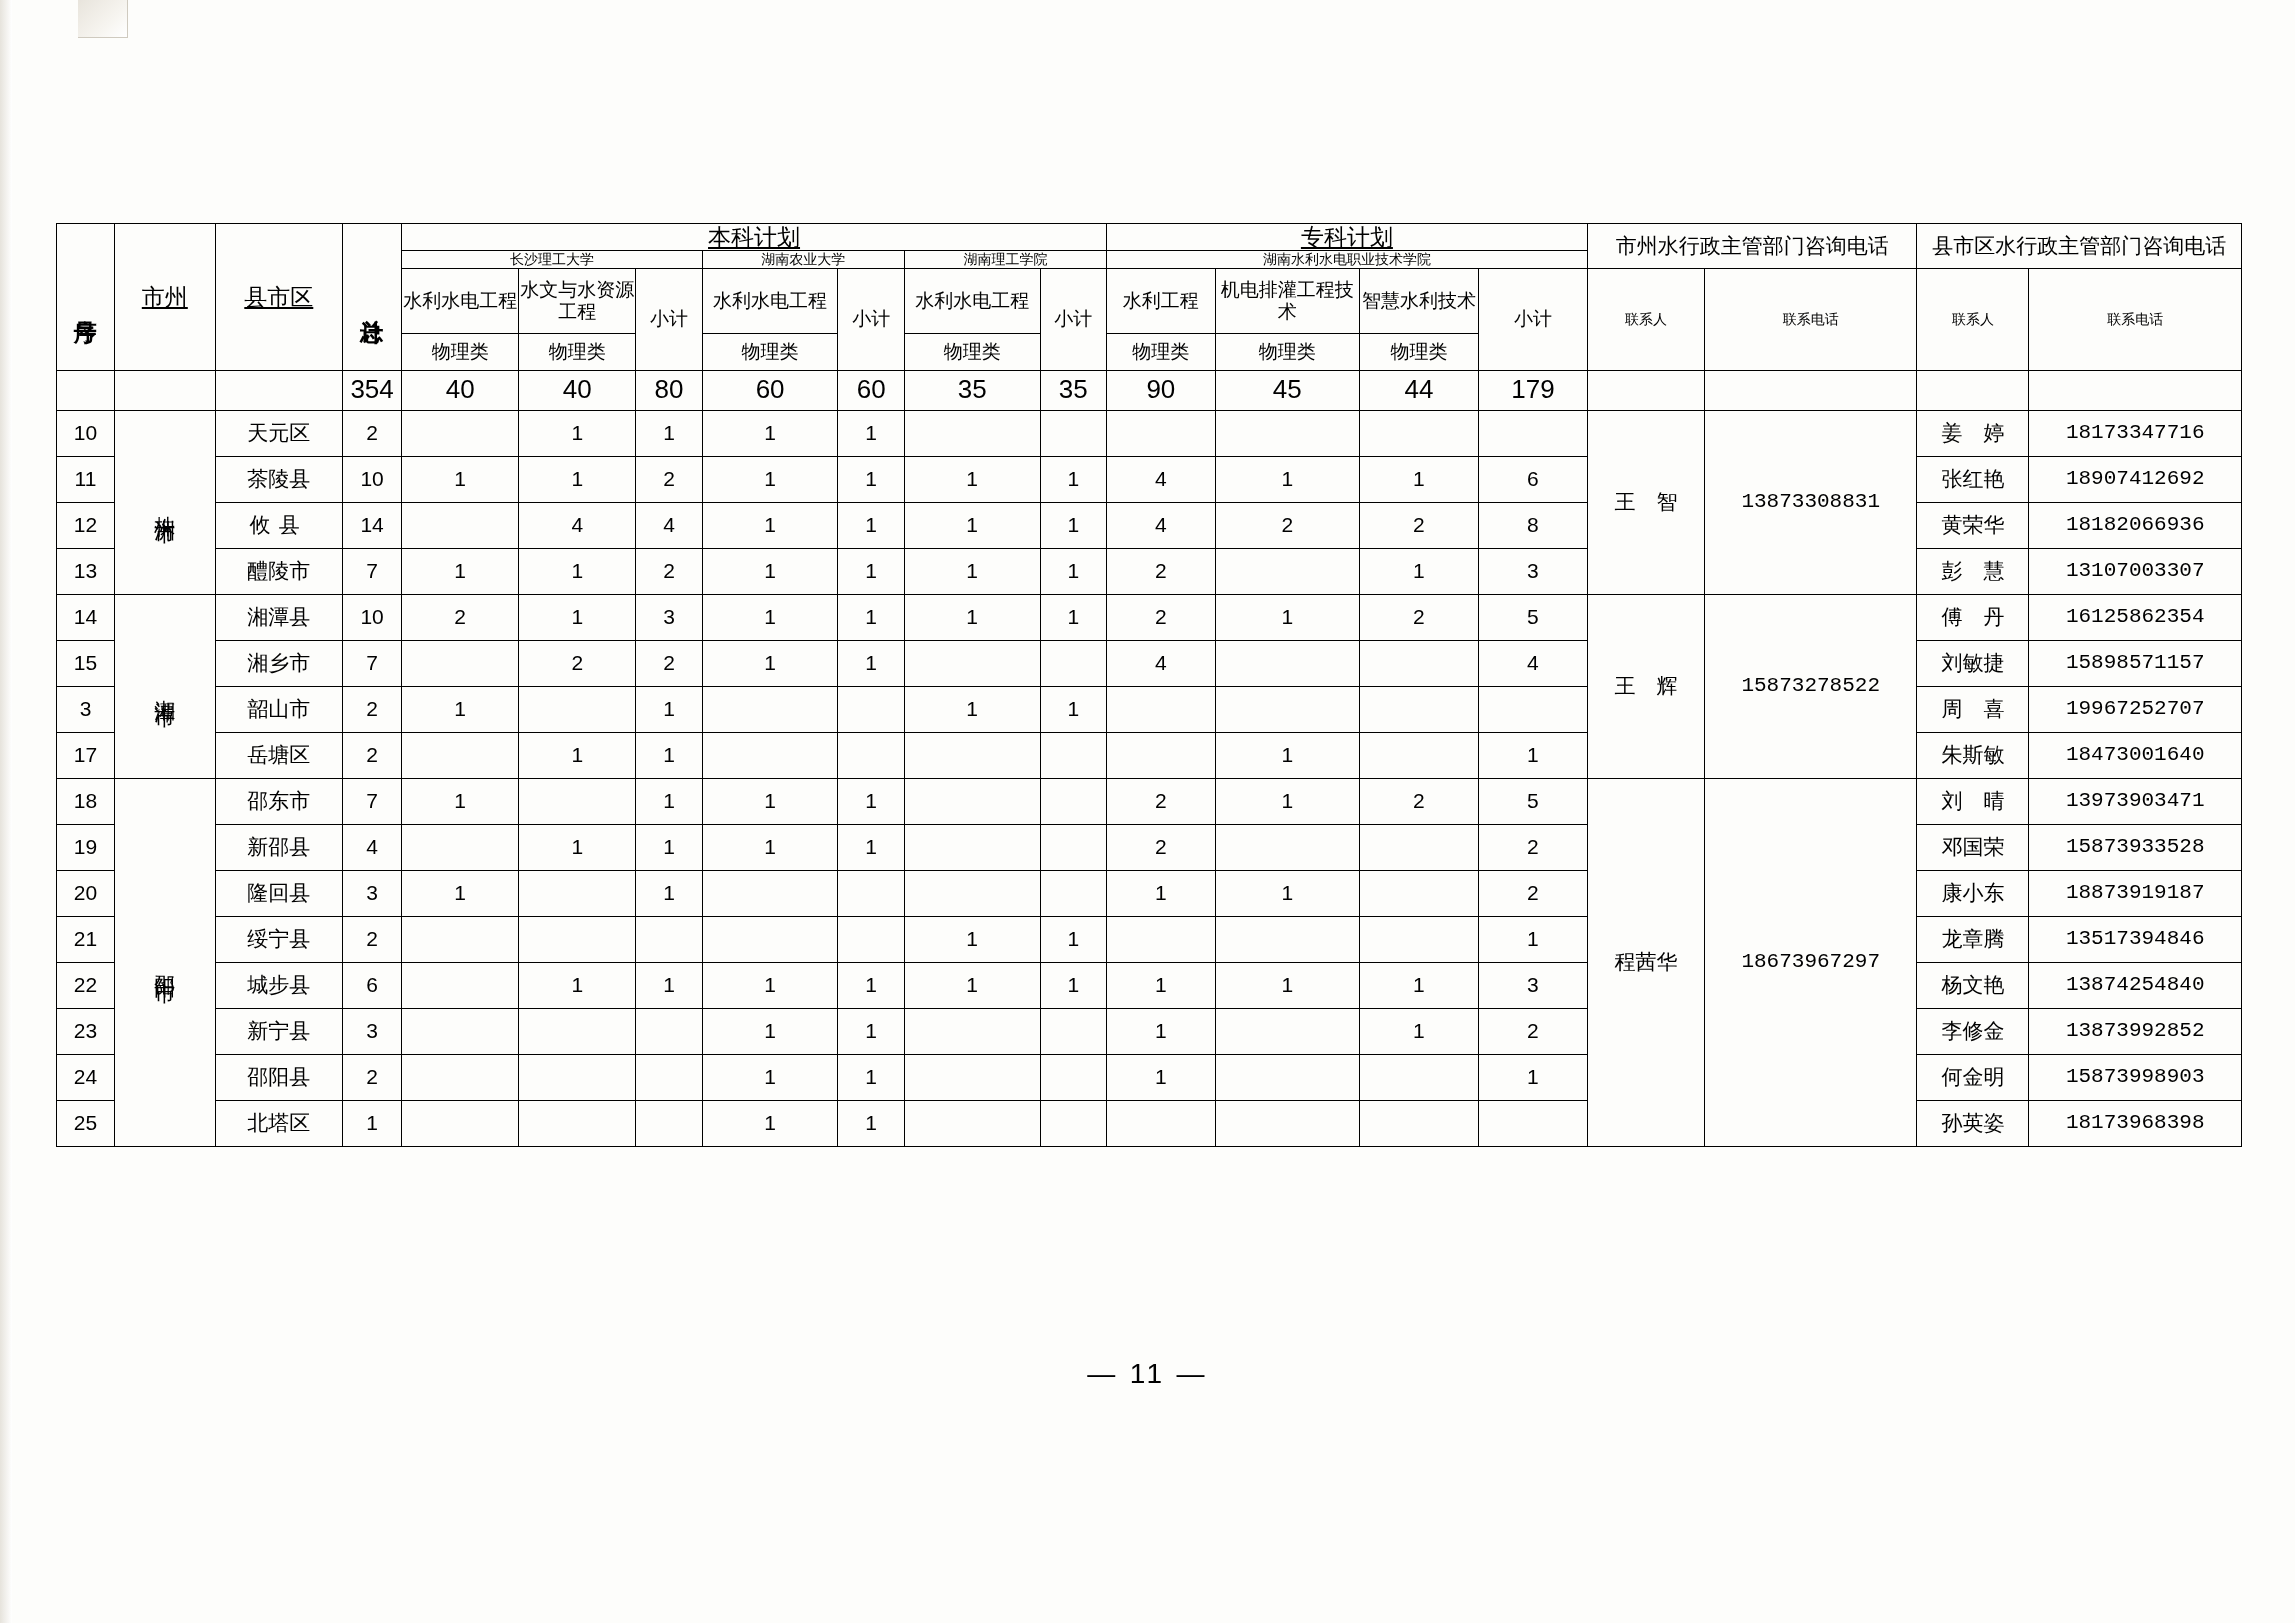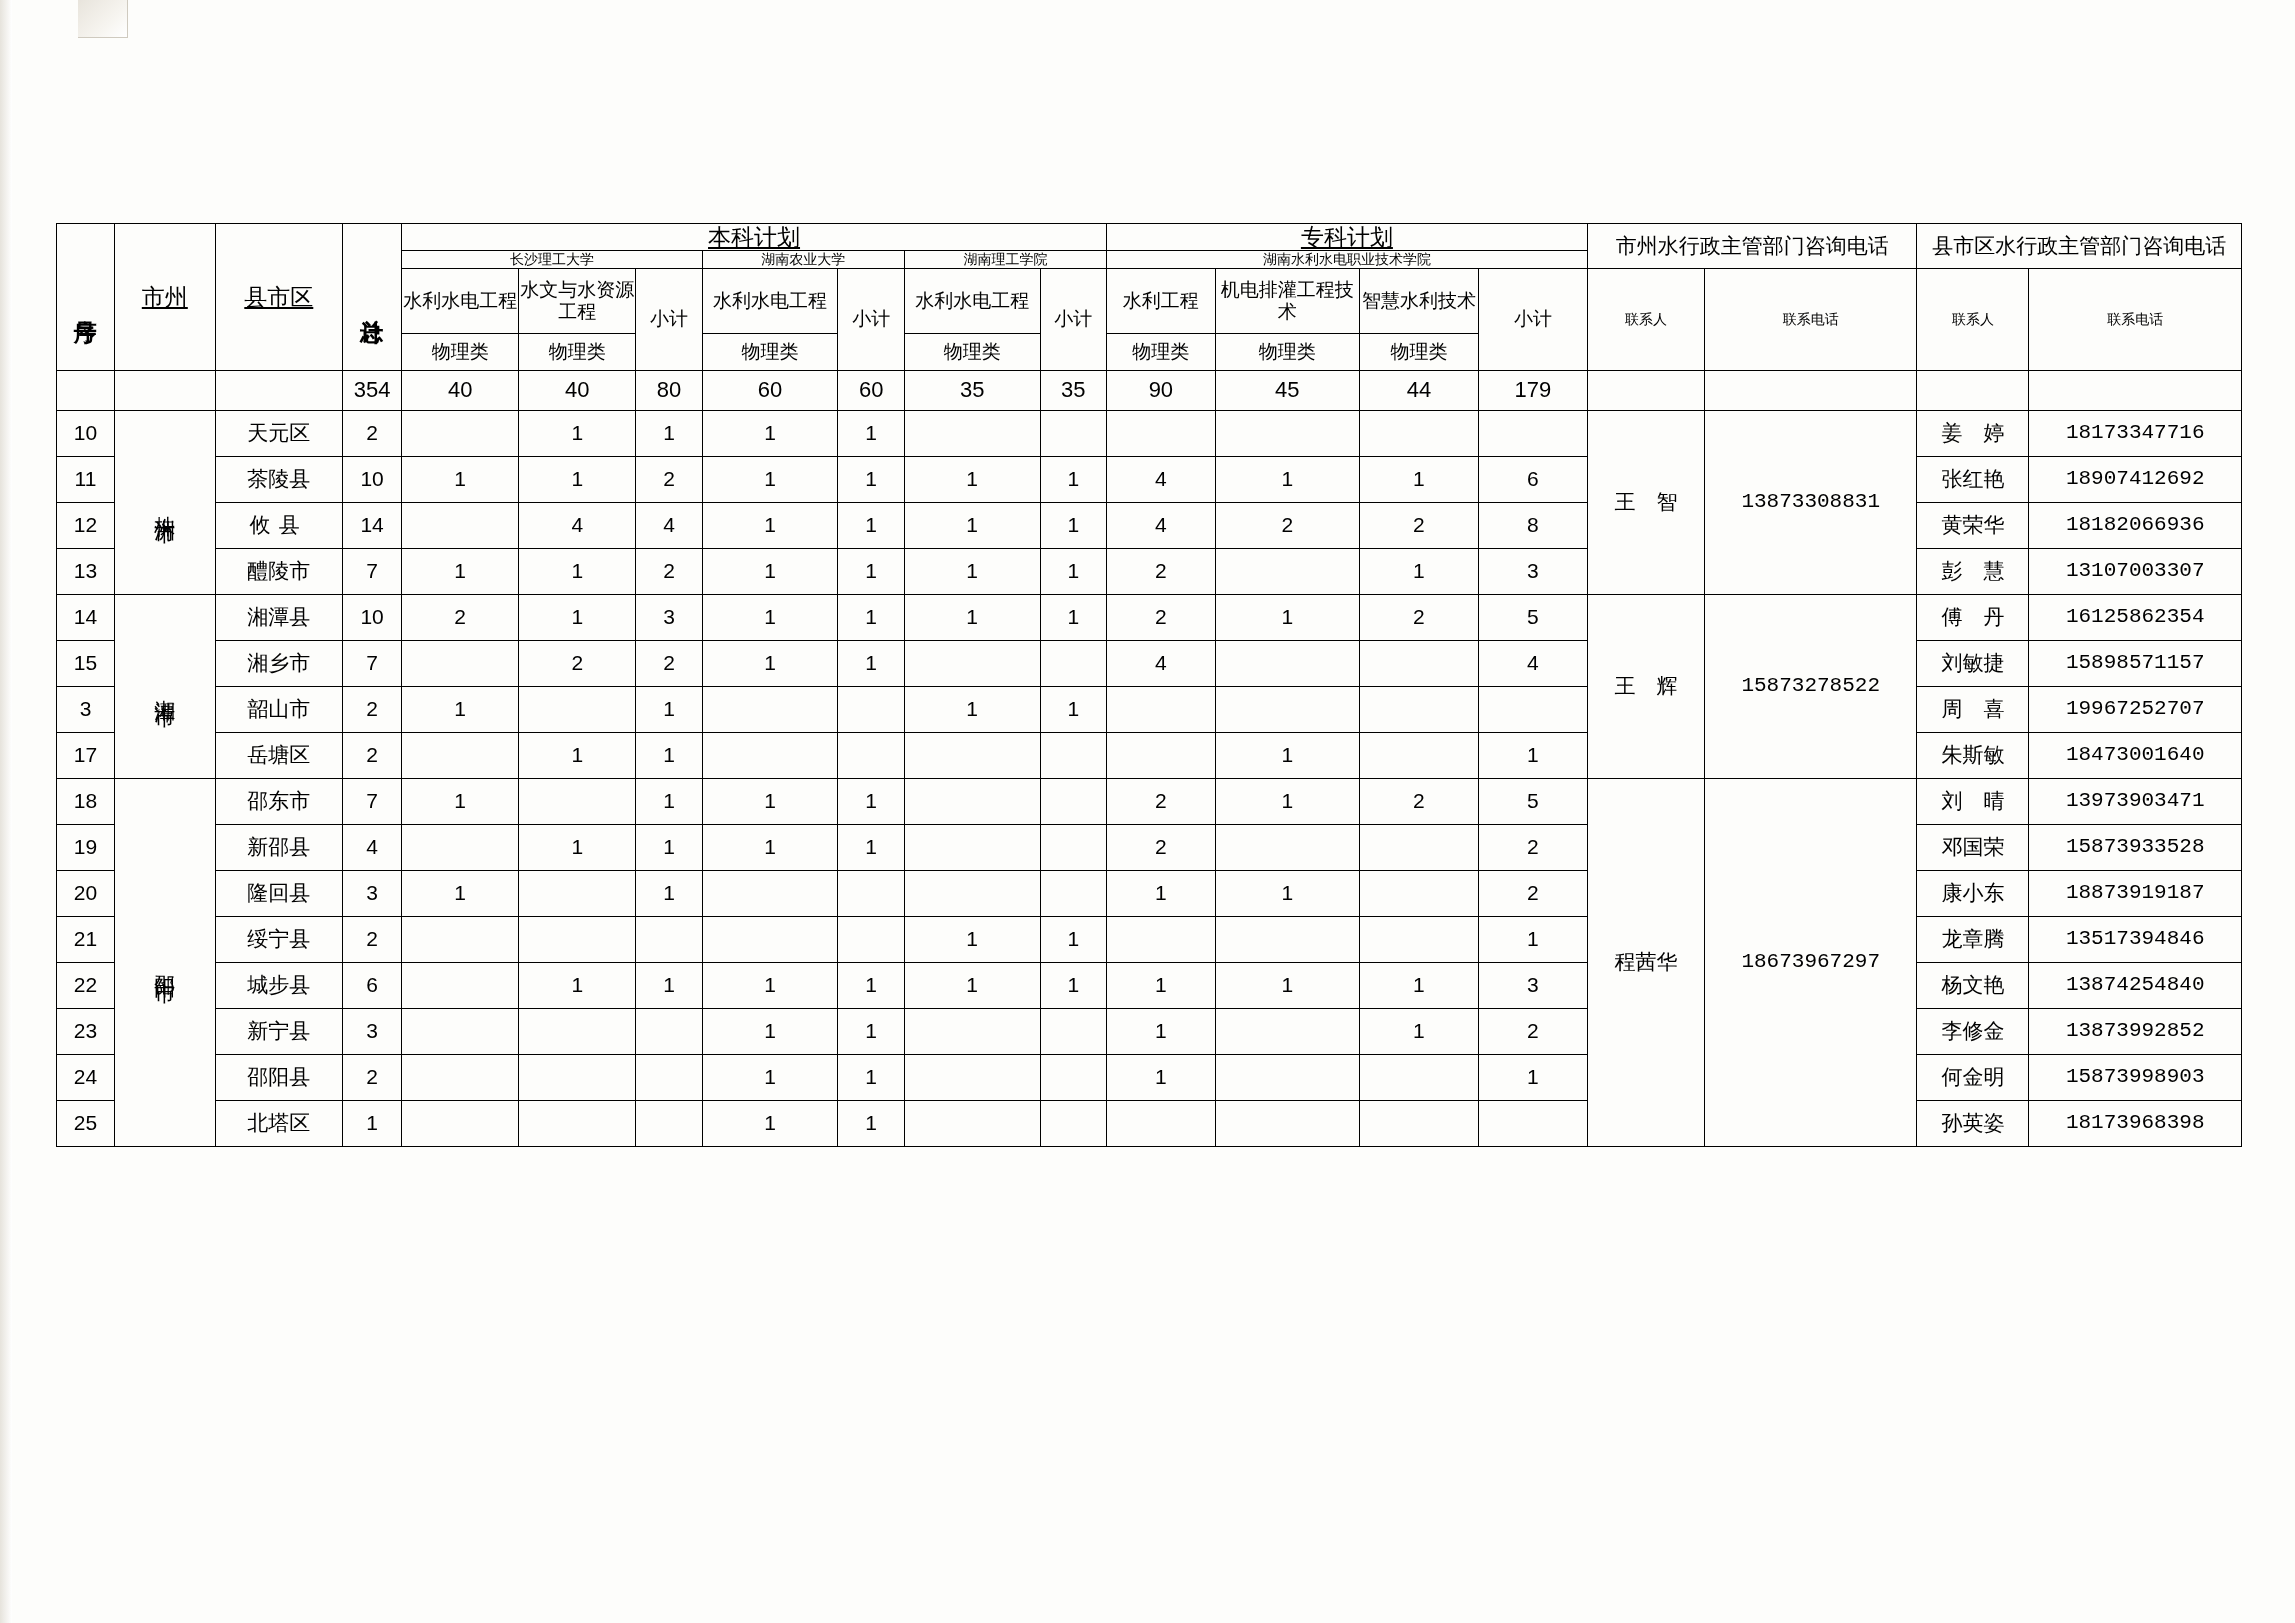--- a/index.html
+++ b/index.html
@@ -75,21 +75,21 @@
     font-weight: bold;
     font-size: 23px;
     writing-mode: vertical-rl;
     text-orientation: upright;
     letter-spacing: 1.6px;
     margin: 0 auto;
     display: inline-block;
   }
   .totals td {
     font-weight: bold;
-    font-size: 22px;
+    font-size: 26px;
     height: 39px;
   }
   .body-row td {
     height: 45px;
     font-size: 21px;
   }
   .namecell {
     font-size: 22px;
     margin-left: 23px;
   }
@@ -513,14 +513,15 @@
           <td></td>
           <td></td>
           <td></td>
           <td class="namecell">孙英姿</td>
           <td class="phone">18173968398</td>
         </tr>
       </tbody>
     </table>
   </div>
 
+  <div class="pagenum">— 11 —</div>
 </div>
 
 
 </body></html>

